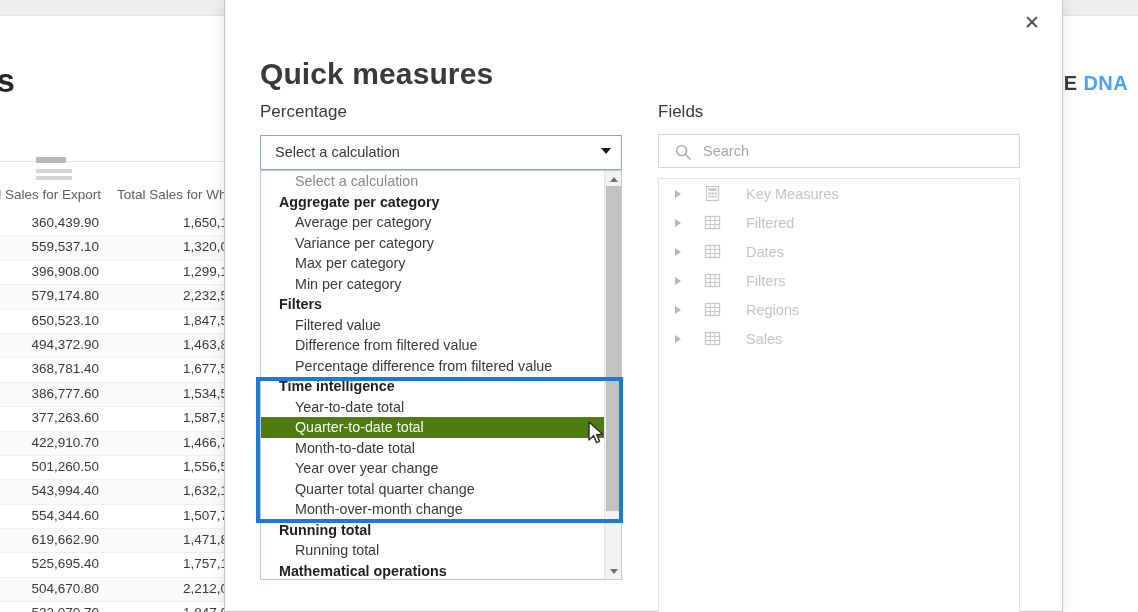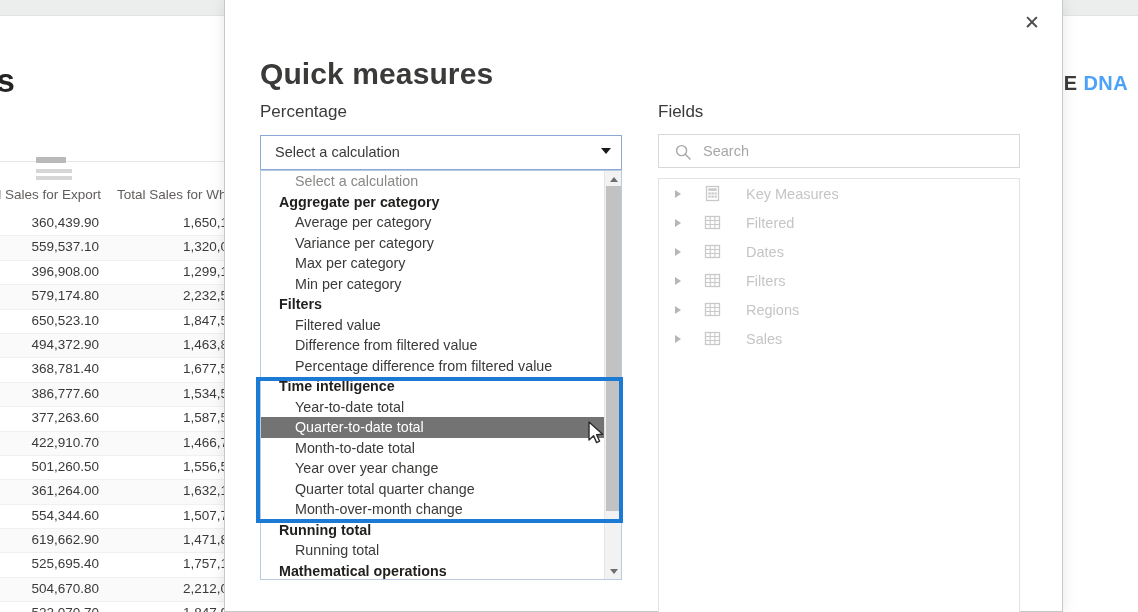--- a/index.html
+++ b/index.html
@@ -114,21 +114,21 @@
   }
   .ddl-inner { position: absolute; left: 0; top: 0; width: 344px; }
   .ddl-item {
     height: 20.5px; font-size: 14.3px; color: #3b3a39; white-space: nowrap;
     line-height: 20.5px; padding-left: 34px; cursor: default;
   }
   .ddl-item.placeholder { color: #8a8886; }
   .ddl-item.group {
     font-weight: bold; color: #201f1e; padding-left: 18px;
   }
-  .ddl-item.selected { background: #737373; color: #ffffff; }
+  .ddl-item.selected { background: #4d7c0f; color: #ffffff; }
 
   
   .ddl-sb {
     position: absolute; right: 0; top: 0; width: 17px; height: 100%;
     background: #f2f2f2; border-left: 1px solid #e4e4e4;
   }
   .sb-arrow-up, .sb-arrow-down {
     position: absolute; left: 0; width: 17px; height: 16px;
     display: flex; align-items: center; justify-content: center;
   }
@@ -246,21 +246,21 @@
         </div>
         <div class="tbl-row">
           <span class="c1">422,910.70</span>
           <span class="c2">1,466,71</span>
         </div>
         <div class="tbl-row">
           <span class="c1">501,260.50</span>
           <span class="c2">1,556,56</span>
         </div>
         <div class="tbl-row">
-          <span class="c1">361,264.00</span>
+          <span class="c1">543,994.40</span>
           <span class="c2">1,632,14</span>
         </div>
         <div class="tbl-row">
           <span class="c1">554,344.60</span>
           <span class="c2">1,507,76</span>
         </div>
         <div class="tbl-row">
           <span class="c1">619,662.90</span>
           <span class="c2">1,471,81</span>
         </div>

